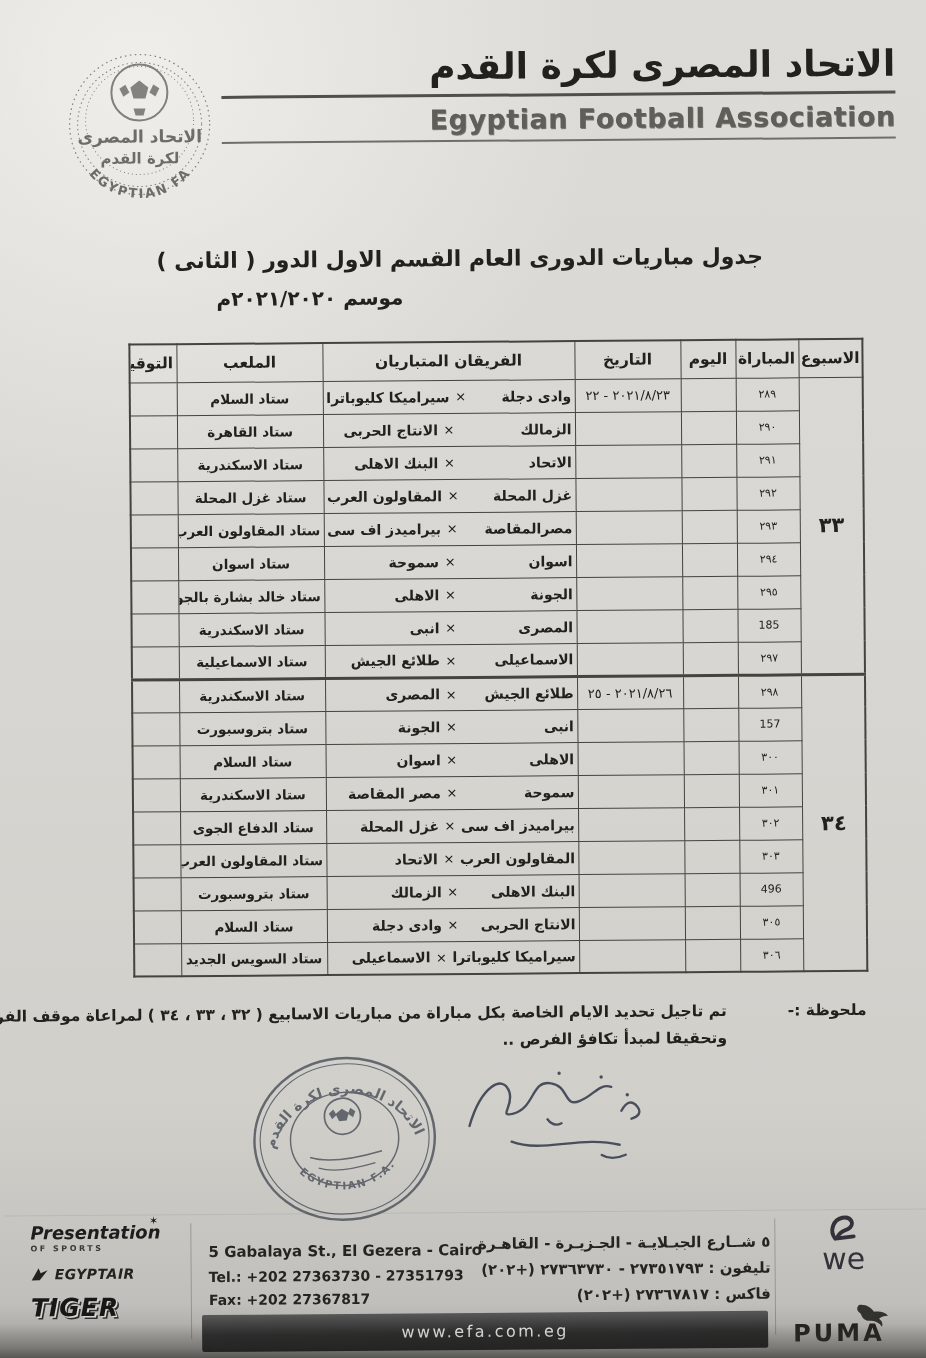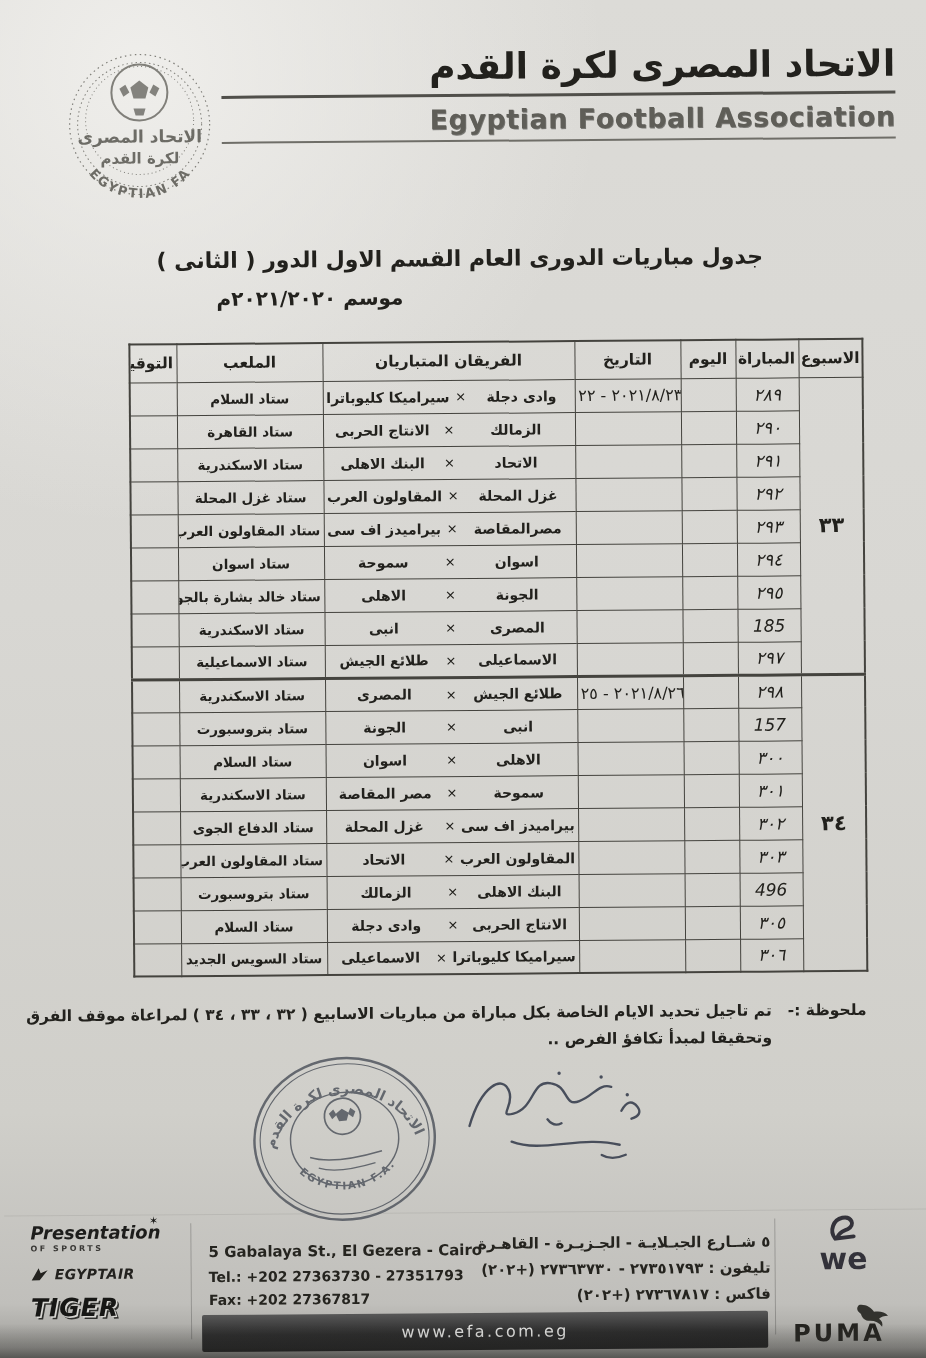--- a/index.html
+++ b/index.html
@@ -32,35 +32,35 @@
   .doc-title .t2 { font-size: 20px; font-weight: bold; margin-top: 14px; transform: translateX(-150px); }
 
   
   .schedule { position: absolute; top: 341px; right: 60px; width: 733px;
               border-collapse: collapse; table-layout: fixed;
               border: 2px solid var(--table-line, #44433e); }
   .schedule th, .schedule td { border: 1.4px solid var(--table-line, #44433e);
               text-align: center; vertical-align: middle; padding: 0 3px; overflow: hidden; }
   .schedule th { height: 38px; font-size: 15.5px; font-weight: bold; }
   .schedule td { height: 33px; }
-  .match-no { font-size: 17px; font-style: italic; }
+  .match-no { font-size: 11px; }
   .week-cell { font-size: 21px; font-weight: bold; }
-  .date-cell { direction: ltr; font-size: 16px; white-space: nowrap; margin-top: 43px; }
+  .date-cell { direction: ltr; font-size: 13px; white-space: nowrap; margin-top: 43px; }
   .teams-cell { padding: 0 5px; }
   .teams-inner { display: flex; align-items: center; direction: rtl; }
-  .team-a, .team-b { flex: 1; font-size: 14px; font-weight: bold; white-space: nowrap; }
+  .team-a, .team-b { flex: 1; font-size: 14px; font-weight: bold; white-space: nowrap; text-align: right; }
   .x-mark { width: 22px; font-size: 13px; flex: none; }
   .stadium-cell { font-size: 13.5px; font-weight: bold; white-space: nowrap; }
   tr.block-start td { border-top-width: 3.2px; }
 
   
   .note { position: absolute; top: 1004px; right: 62px; left: 120px;
           display: flex; gap: 16px; align-items: flex-start;
           font-weight: bold; font-size: 15.5px; direction: rtl; }
-  .note-label { white-space: nowrap; }
+  .note-label { white-space: nowrap; margin-left: 45px; }
   .note-lines div { white-space: nowrap; }
   .note-lines .l2 { margin-top: 9px; }
 
   
   .stamp { position: absolute; left: 246px; top: 1052px; opacity: .82; transform: rotate(-5deg); }
   .signature { position: absolute; left: 448px; top: 1056px; opacity: .9; }
 
   
   .doc-footer { position: absolute; left: 0; top: 1212px; width: 926px; height: 146px;
                 border-top: 1px solid rgba(0,0,0,.07); }
@@ -85,21 +85,21 @@
   .addr-ar { position: absolute; right: 160px; top: 22px; width: 330px; direction: rtl;
              text-align: right; font-weight: bold; color: #25241f; }
   .addr-ar div { font-size: 15px; margin-bottom: 8px; }
 
   .web-bar { position: absolute; left: 197px; top: 100px; width: 566px; height: 37px;
              background: linear-gradient(180deg, #585858 0%, #2b2b2b 55%, var(--bar-dark, #1c1c1c) 100%);
              color: #e9e9e7; text-align: center; line-height: 37px; font-size: 16px;
              letter-spacing: 2.5px; border-radius: 2px; }
 
   .sp-we { position: absolute; left: 806px; top: 4px; width: 66px; text-align: center;
-           font-weight: bold; color: #33323a; }
+           font-weight: normal; color: #33323a; }
   .sp-we .we-word { display: block; font-size: 30px; line-height: 26px; }
   .sp-puma { position: absolute; left: 788px; top: 92px; width: 104px; }
 
   .bottom-shadow { position: absolute; left: 0; bottom: 0; width: 100%; height: 34px; pointer-events: none;
                    background: linear-gradient(180deg, rgba(50,50,48,0) 0%, rgba(50,50,48,.35) 70%, rgba(33,33,31,.55) 100%); }
 </style>
 </head>
 <body>
 
 <div class="page">

